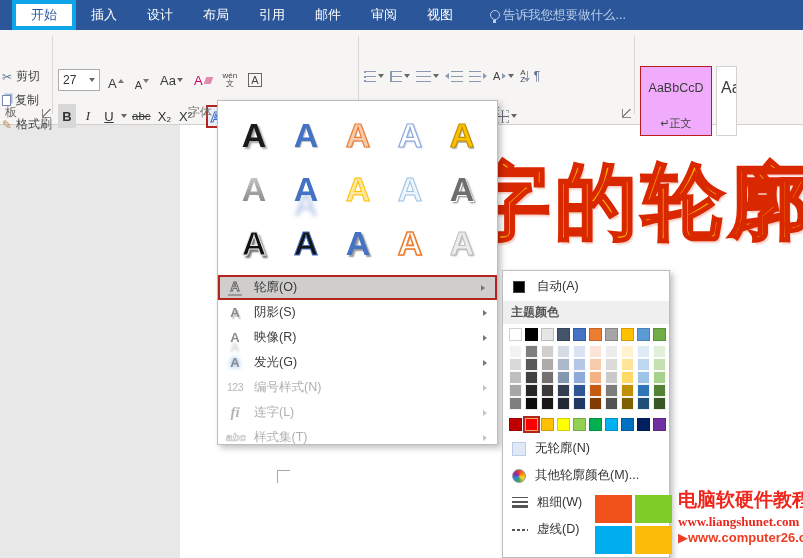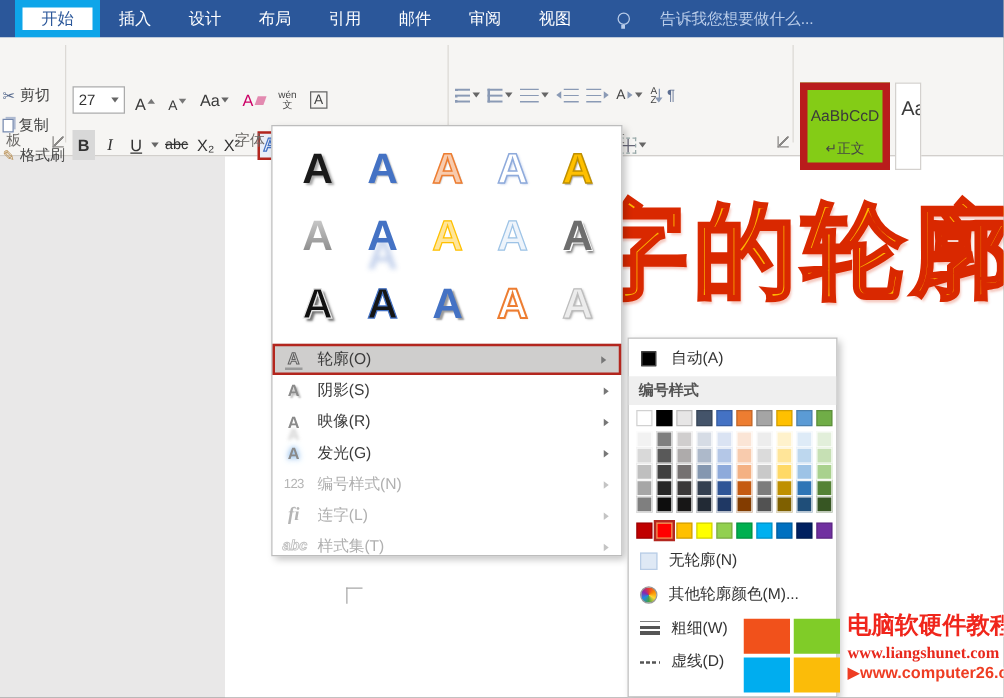--- a/index.html
+++ b/index.html
@@ -1,22 +1,22 @@
 <!DOCTYPE html>
 <html><head>
 <meta charset="utf-8">
 <style>
 *{margin:0;padding:0;box-sizing:border-box}
 body{background:#555;font-family:"Liberation Sans","DejaVu Sans",sans-serif}
 .screen{position:relative;width:803px;height:558px;overflow:hidden;background:#e9e8e8;font-family:"Liberation Sans","DejaVu Sans",sans-serif}
 
 .tabbar{position:absolute;left:0;top:0;right:0;height:30px;background:#2b579a;display:flex;align-items:stretch;padding-left:12px}
 .tab{display:flex;align-items:center;padding:0 15px;color:#fff;font-size:13px}
-.tab.active{background:#fff;color:#2b579a;border:6px solid #0ea5e9}
-.tellme{display:flex;align-items:center;gap:24px;margin-left:22px;color:#b9cce9;font-size:12.5px}
+.tab.active{background:#fff;color:#2b579a;border:4px solid #0ea5e9}
+.tellme{display:flex;align-items:center;gap:3px;margin-left:22px;color:#b9cce9;font-size:12.5px}
 .bulb{width:10px;height:10px;border:1.5px solid #b9cce9;border-radius:50%;position:relative}
 .bulb::after{content:"";position:absolute;left:2px;width:3px;height:3px;bottom:-4px;background:#b9cce9}
 
 .ribbon{position:absolute;left:0;top:30px;width:803px;height:95px;background:#f6f5f3;border-bottom:1px solid #d2cfcc;z-index:3}
 .vsep{position:absolute;top:6px;bottom:10px;width:1px;background:#dcd9d5}
 .grp-label{position:absolute;bottom:3px;font-size:12px;color:#6b6966;z-index:1}
 .launcher{position:absolute;bottom:6px;width:9px;height:9px;border-left:1px solid #8a8886;border-bottom:1px solid #8a8886;background:linear-gradient(135deg,transparent 42%,#8a8886 42% 56%,transparent 56%)}
 .clip{position:absolute;left:2px;top:38px;display:flex;flex-direction:column;gap:7px;font-size:12px;color:#444}
 .clip-item{display:flex;align-items:center;gap:4px}
 .ic-cut{color:#5c6e91;font-size:12px}
@@ -58,21 +58,21 @@
 .dna::after{content:"";position:absolute;left:-2.5px;bottom:-1px;border-left:3px solid transparent;border-right:3px solid transparent;border-top:4px solid #8a9ab5}
 .pilc{font-size:12px;color:#5c6e91}
 .tile{padding:3px 4px}
 .tile.active{background:#d5d5d5;outline:1px solid #bdbdbd}
 .ic-bucket{width:8px;height:8px;border:1.5px solid #8a9ab5;transform:rotate(45deg);margin:2px}
 .ic-borders{width:13px;height:13px;border:1px dashed #9aa;background:linear-gradient(#667,#667) 50% 0/1px 100% no-repeat,linear-gradient(#667,#667) 0 50%/100% 1px no-repeat}
 .spacing{display:flex;align-items:center;gap:1px}
 .updn{display:flex;flex-direction:column;gap:1px}
 .styles{position:absolute;left:640px;top:36px;display:flex;gap:4px}
 .stylecard{width:72px;height:70px;background:#fff;border:1px solid #d4d1ce;display:flex;flex-direction:column;align-items:center;justify-content:space-between;padding:6px 2px 4px}
-.stylecard.selected{border:6px solid #b91c1c;background:#84cc16}
+.stylecard.selected{border:1px solid #b91c1c;background:#f0abfc}
 .sc-prev-big{font-size:26px;line-height:30px;color:#2e74b5}
 .sc-prev-sm{font-size:12.5px;line-height:30px;color:#3b3b3b}
 .sc-label{font-size:11px;color:#444}
 .stylecard.partial{width:21px;overflow:hidden;align-items:flex-start;padding-left:4px}
 
 .page{position:absolute;left:180px;top:125px;width:623px;height:433px;background:#fff;z-index:1}
 .wordart{position:absolute;left:468px;top:150px;z-index:2;font-family:"DejaVu Serif",serif;font-weight:bold;font-size:82px;line-height:1.25;letter-spacing:5px;color:#ffb400;-webkit-text-stroke:2.5px #d92800;text-shadow:2px 3px 2px rgba(217,40,0,.25);white-space:nowrap}
 .corner{position:absolute;left:277px;top:470px;width:13px;height:13px;border-left:1px solid #a8a8a8;border-top:1px solid #a8a8a8;z-index:2}
 
 .fx-panel{position:absolute;left:217px;top:100px;width:281px;height:345px;background:#fff;border:1px solid #bdbdbd;box-shadow:3px 3px 6px rgba(0,0,0,.25);z-index:10}
@@ -369,21 +369,21 @@
         <span class="mi-arrow"></span>
       </div>
     </div>
   </div>
 
   <div class="cp">
     <div class="cp-auto">
       <span class="auto-sq"></span>
       <span>自动(A)</span>
     </div>
-    <div class="cp-hdr">编号样式</div>
+    <div class="cp-hdr">主题颜色</div>
     <div class="grid grid-main">
         <div class="sw" style="background: rgb(255, 255, 255);"></div>
         <div class="sw" style="background: rgb(0, 0, 0);"></div>
         <div class="sw" style="background: rgb(231, 230, 230);"></div>
         <div class="sw" style="background: rgb(68, 84, 106);"></div>
         <div class="sw" style="background: rgb(68, 114, 196);"></div>
         <div class="sw" style="background: rgb(237, 125, 49);"></div>
         <div class="sw" style="background: rgb(165, 165, 165);"></div>
         <div class="sw" style="background: rgb(255, 192, 0);"></div>
         <div class="sw" style="background: rgb(91, 155, 213);"></div>

